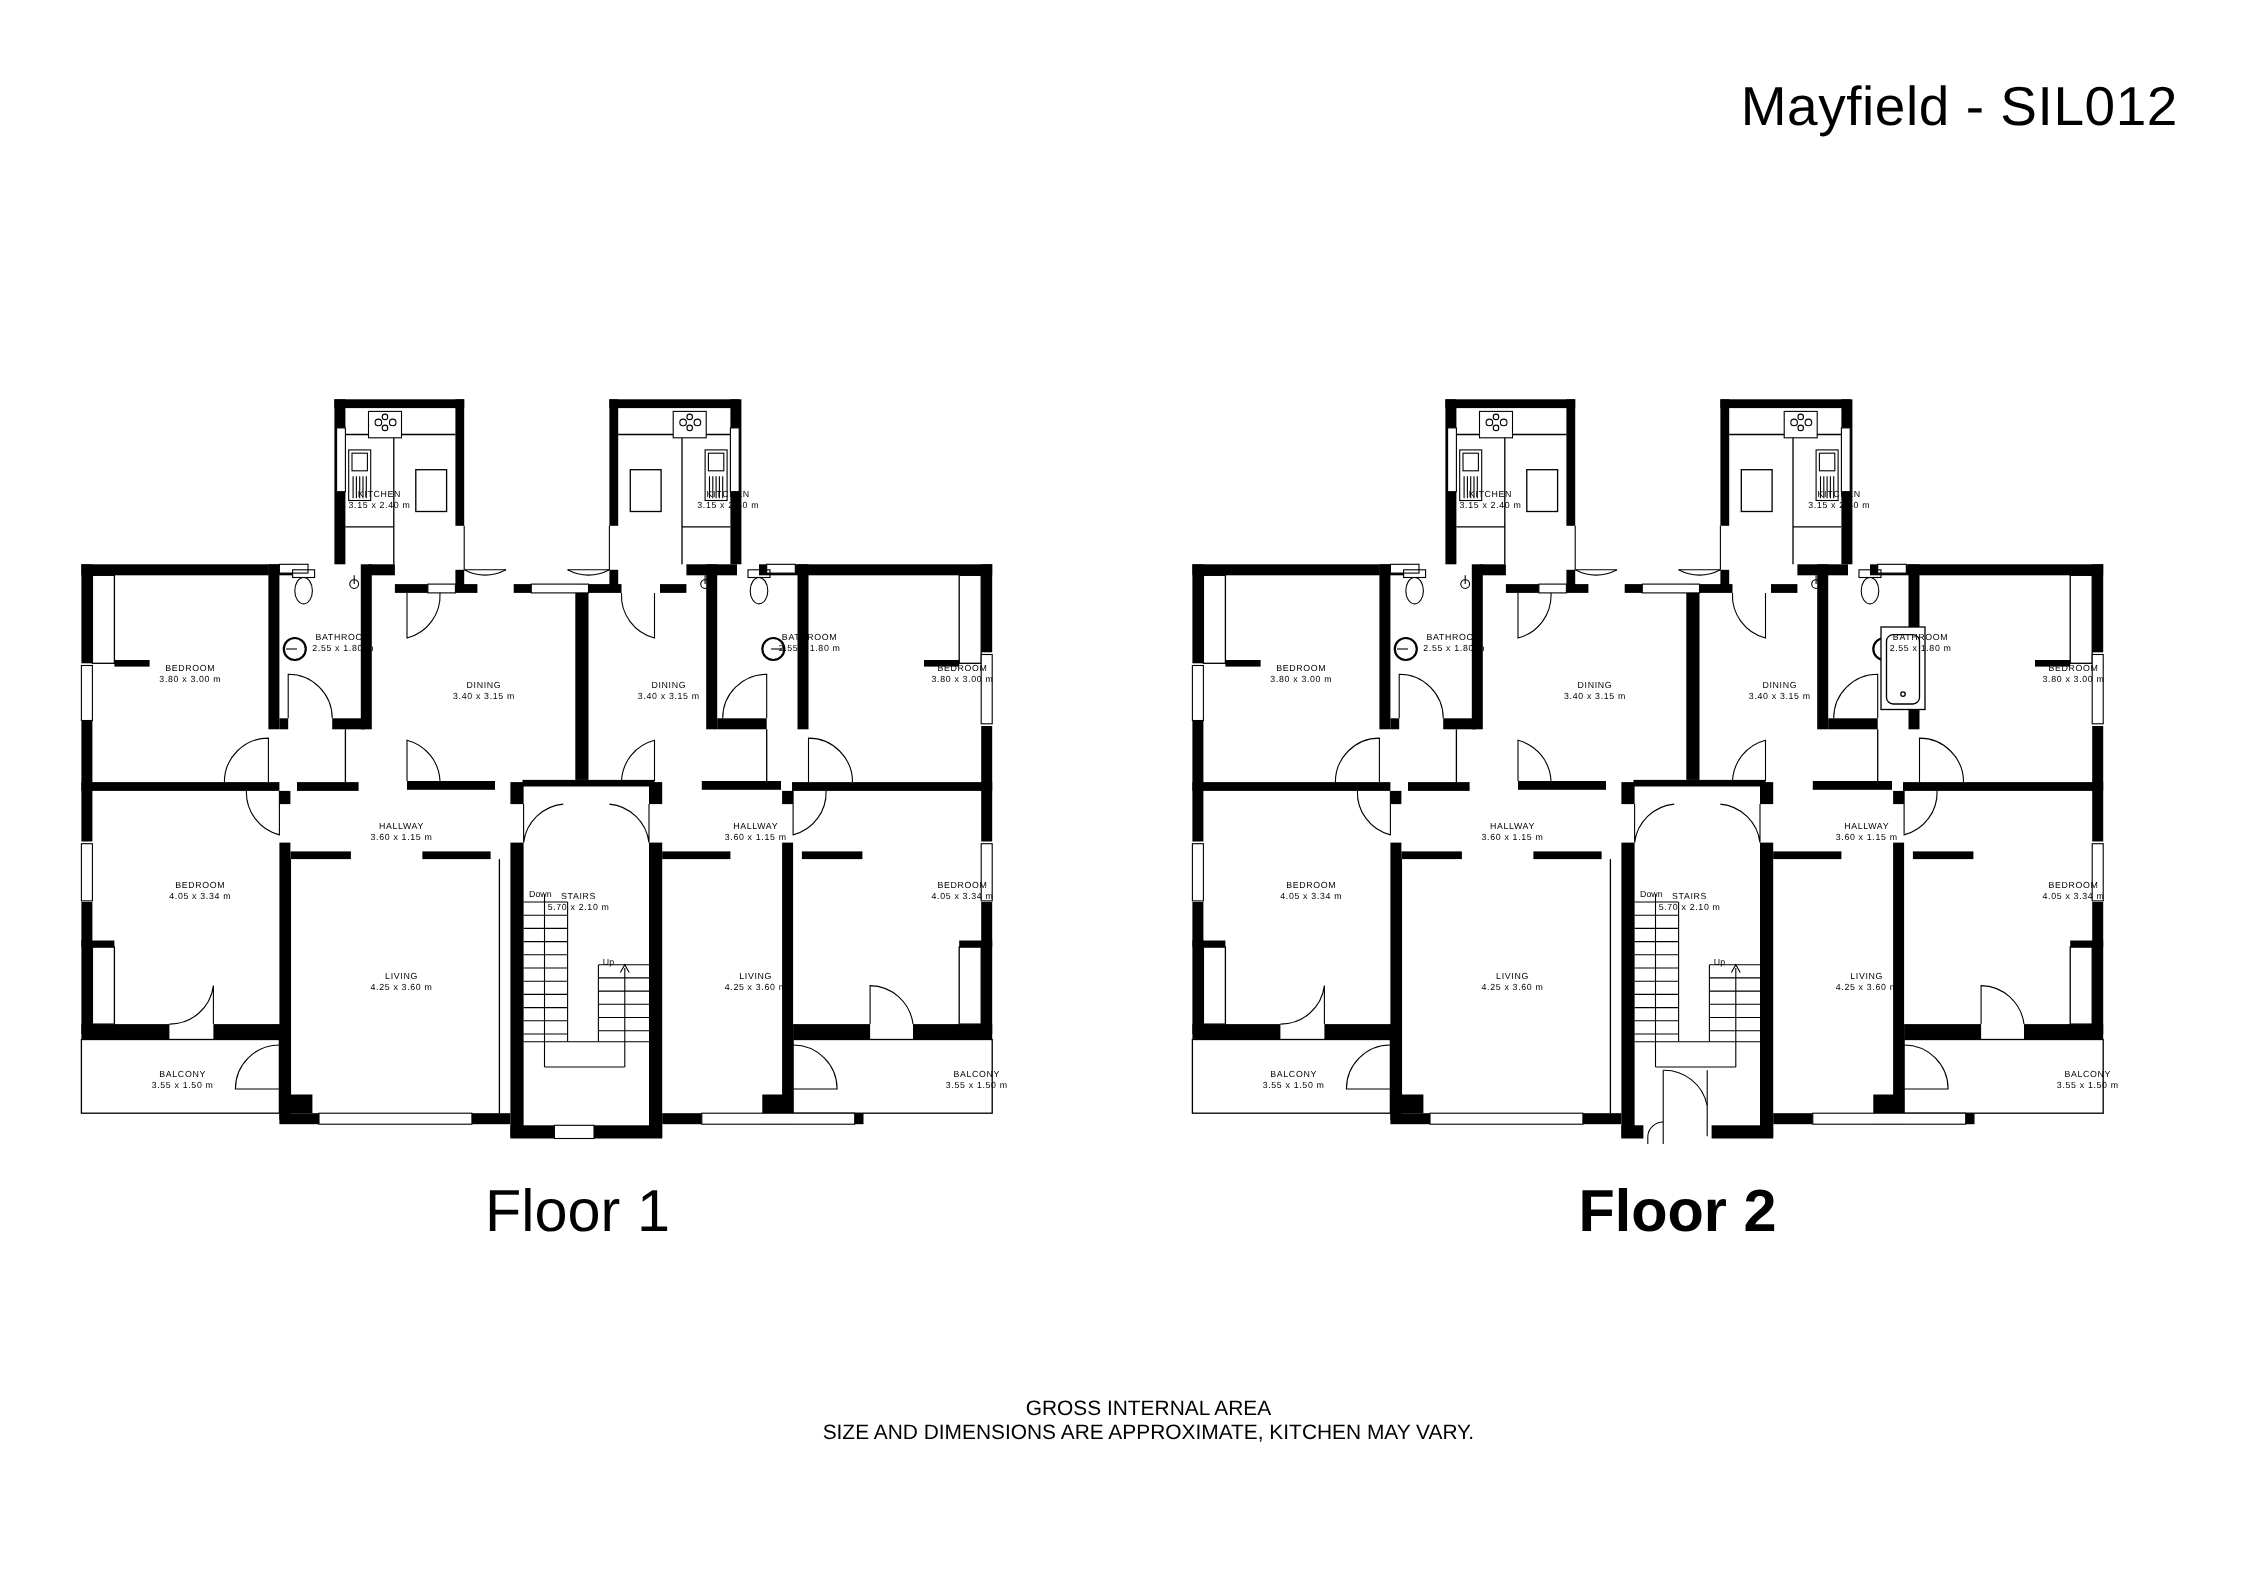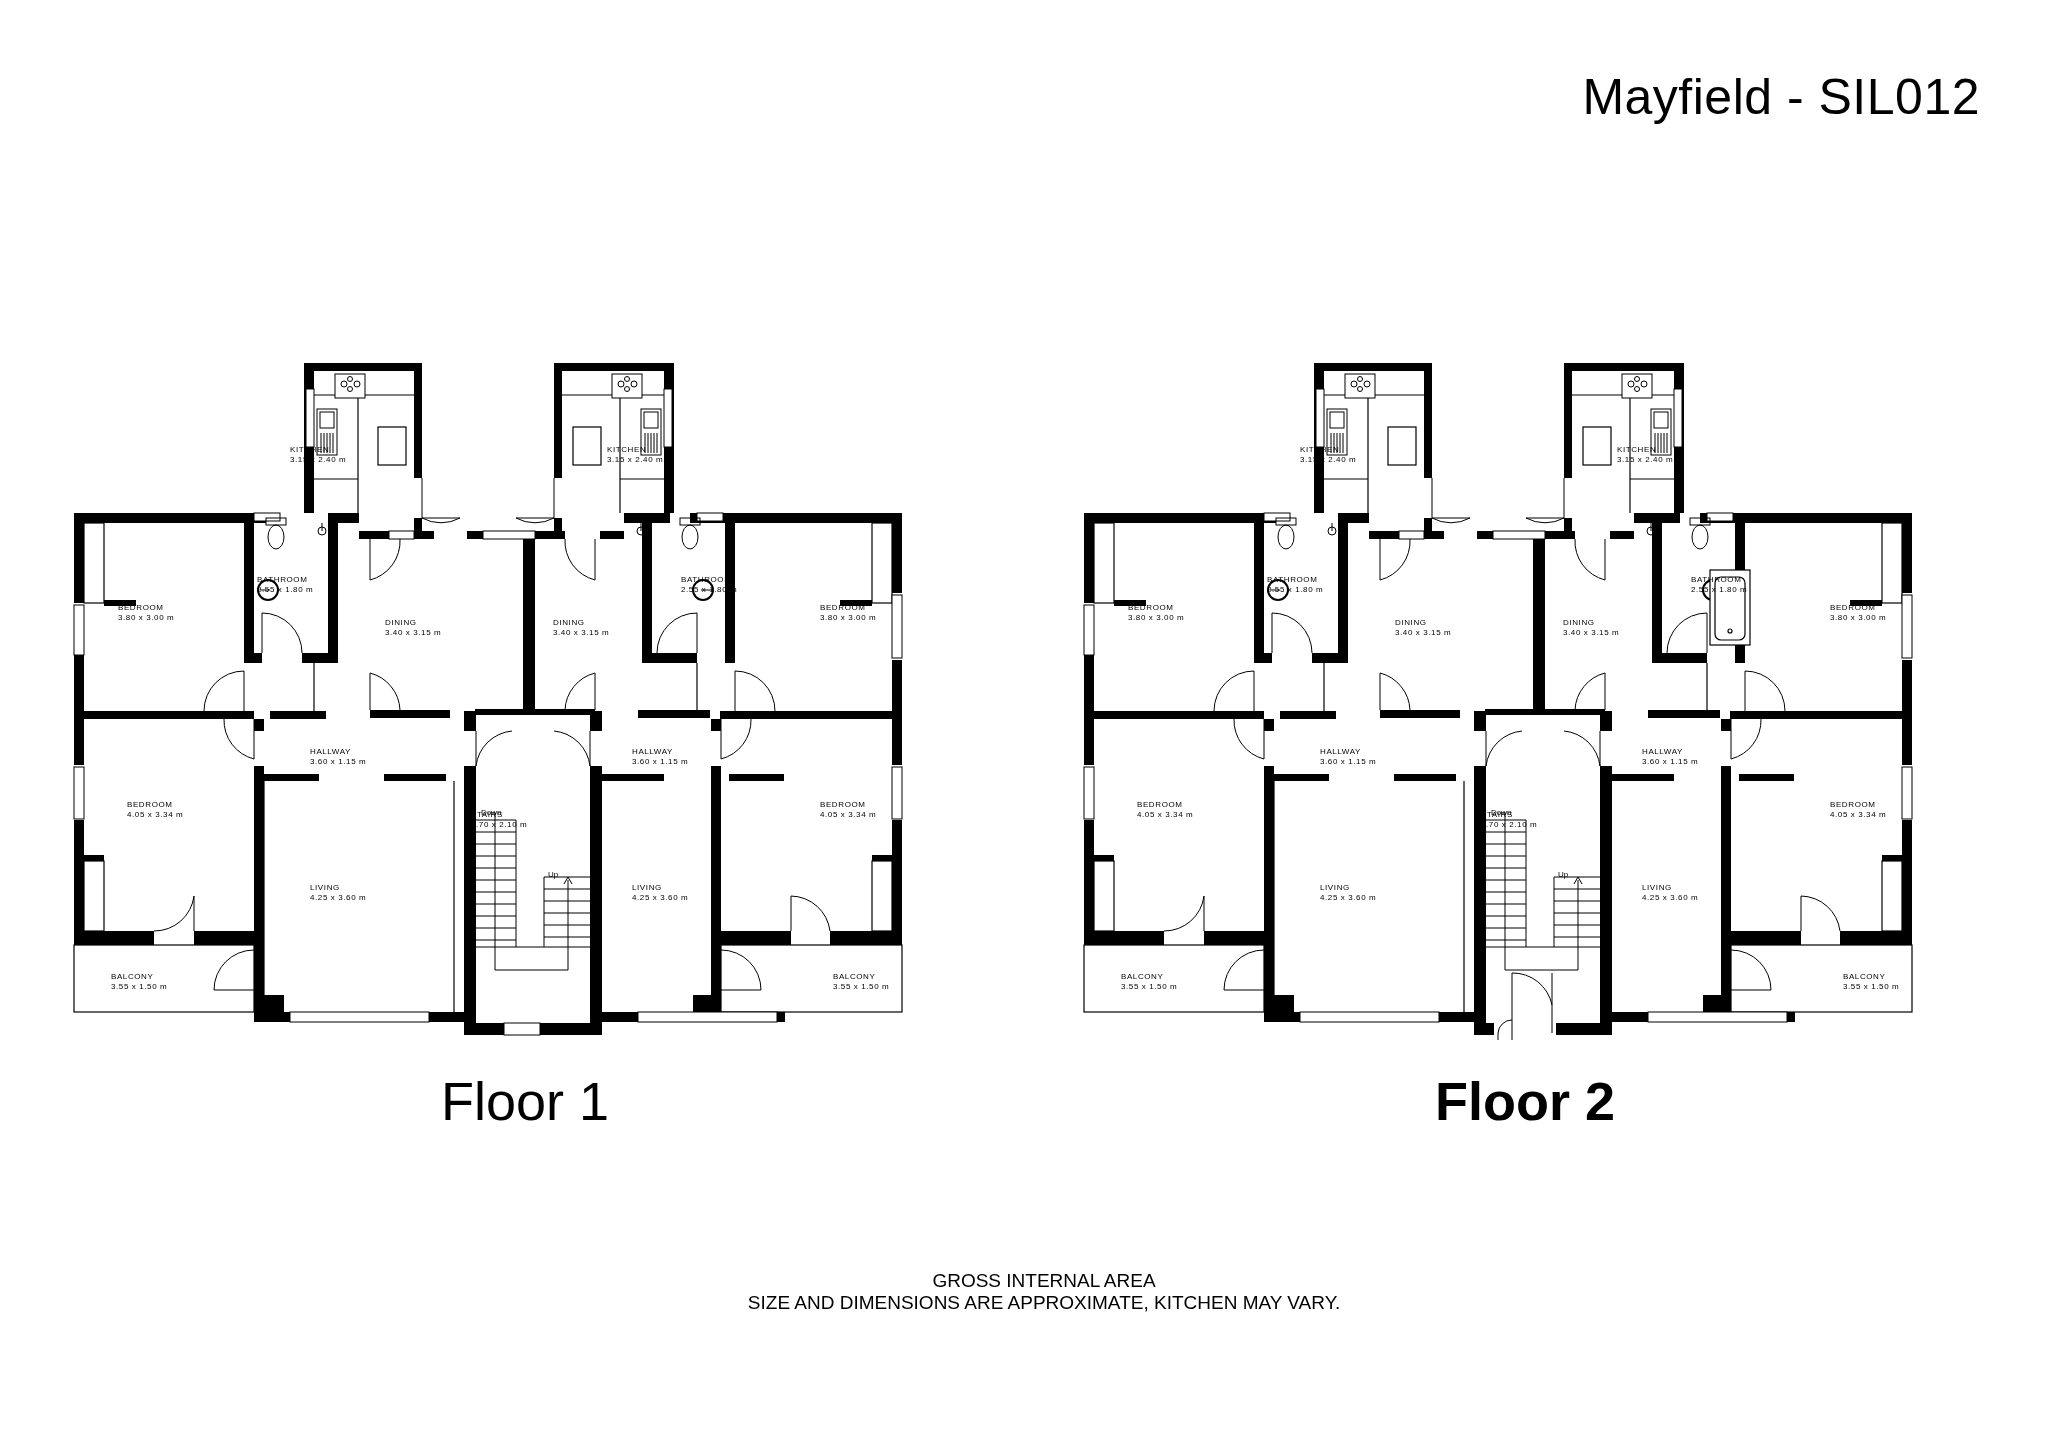--- a/index.html
+++ b/index.html
@@ -1,21 +1,21 @@
 <!DOCTYPE html>
 <html><head>
 <meta charset="utf-8">
 <style>
   html, body { margin:0; padding:0; background:#ffffff; }
   body { width:2048px; height:1448px; position:relative; overflow:hidden; font-family:"Liberation Sans", sans-serif; color:#000; }
   .title { position:absolute; right:68px; top:68px; font-size:50px; font-weight:400; letter-spacing:0.5px; }
   .floor { position:absolute; top:355px; width:920px; height:700px; }
   .floor svg { position:absolute; left:0; top:0; width:920px; height:700px; overflow:visible; }
   .floor-label { position:absolute; top:1070px; font-size:54px; width:400px; text-align:center; }
-  .room-label { position:absolute; font-size:8px; line-height:10px; text-align:left; letter-spacing:0.6px; width:110px; margin-left:-55px; }
+  .room-label { position:absolute; font-size:8px; line-height:10px; text-align:center; letter-spacing:0.6px; width:110px; margin-left:-55px; }
   .room-label span { display:block; }
   .stair-note { position:absolute; font-size:8px; }
   .gia { position:absolute; left:0; width:2048px; top:1270px; text-align:center; font-size:19px; line-height:22px;margin-left:20px; }
   .gia div { white-space:nowrap; }
   sup { font-size:10px; vertical-align:top; position:relative; top:-2px; }
 </style>
 </head>
 <body>
 
 <div class="title">Mayfield - SIL012</div>

